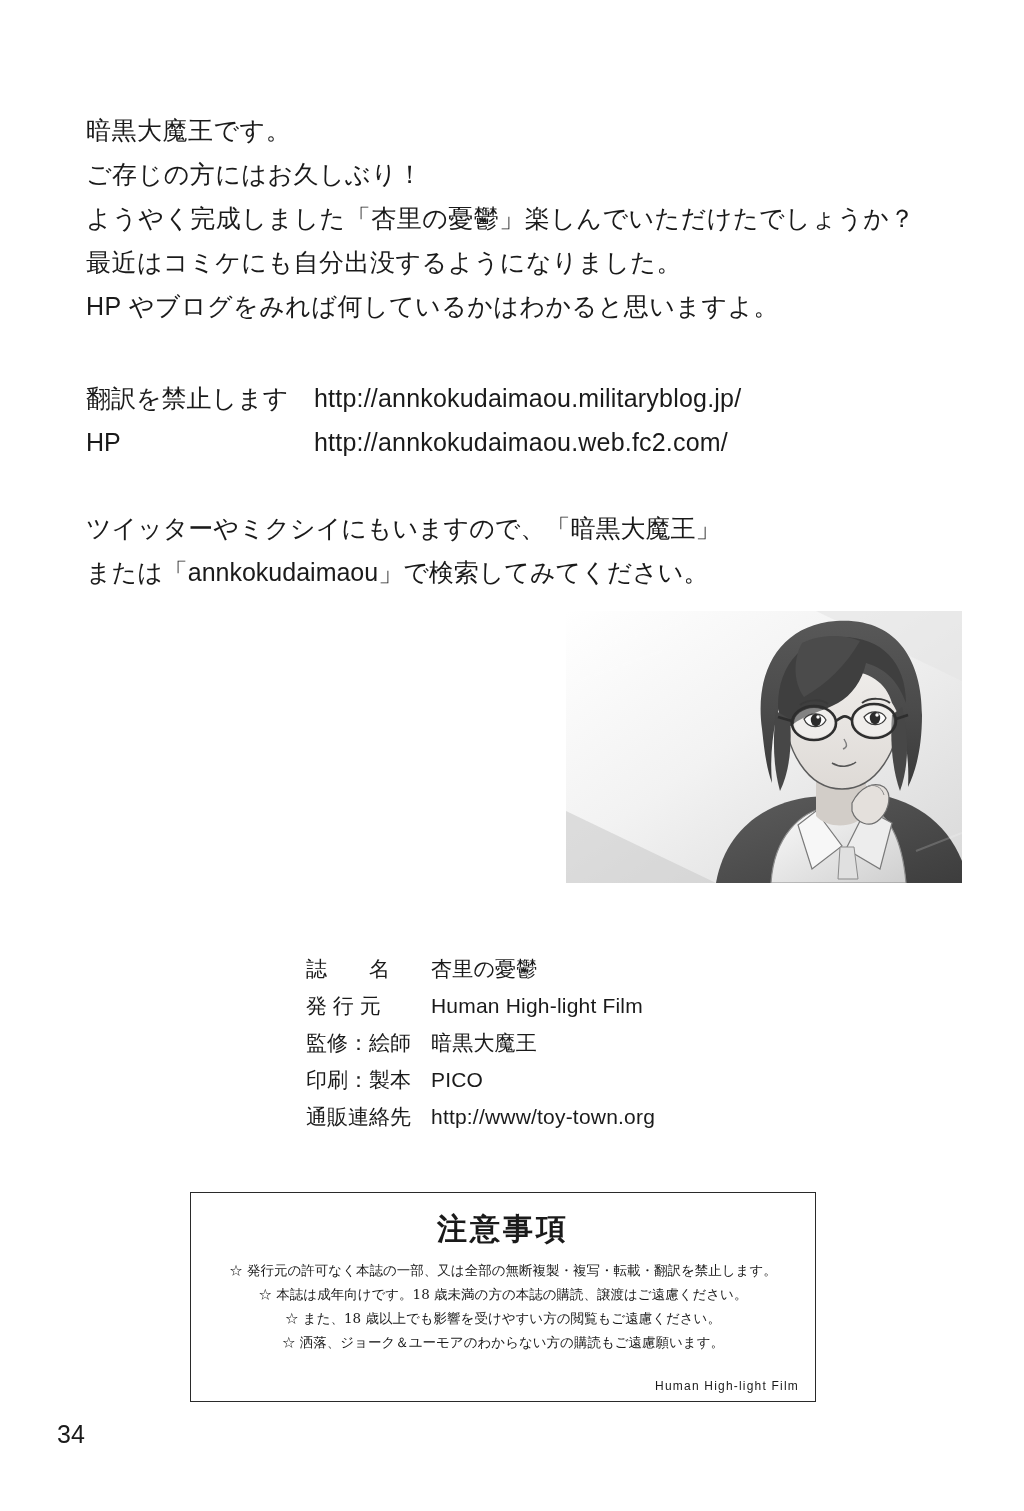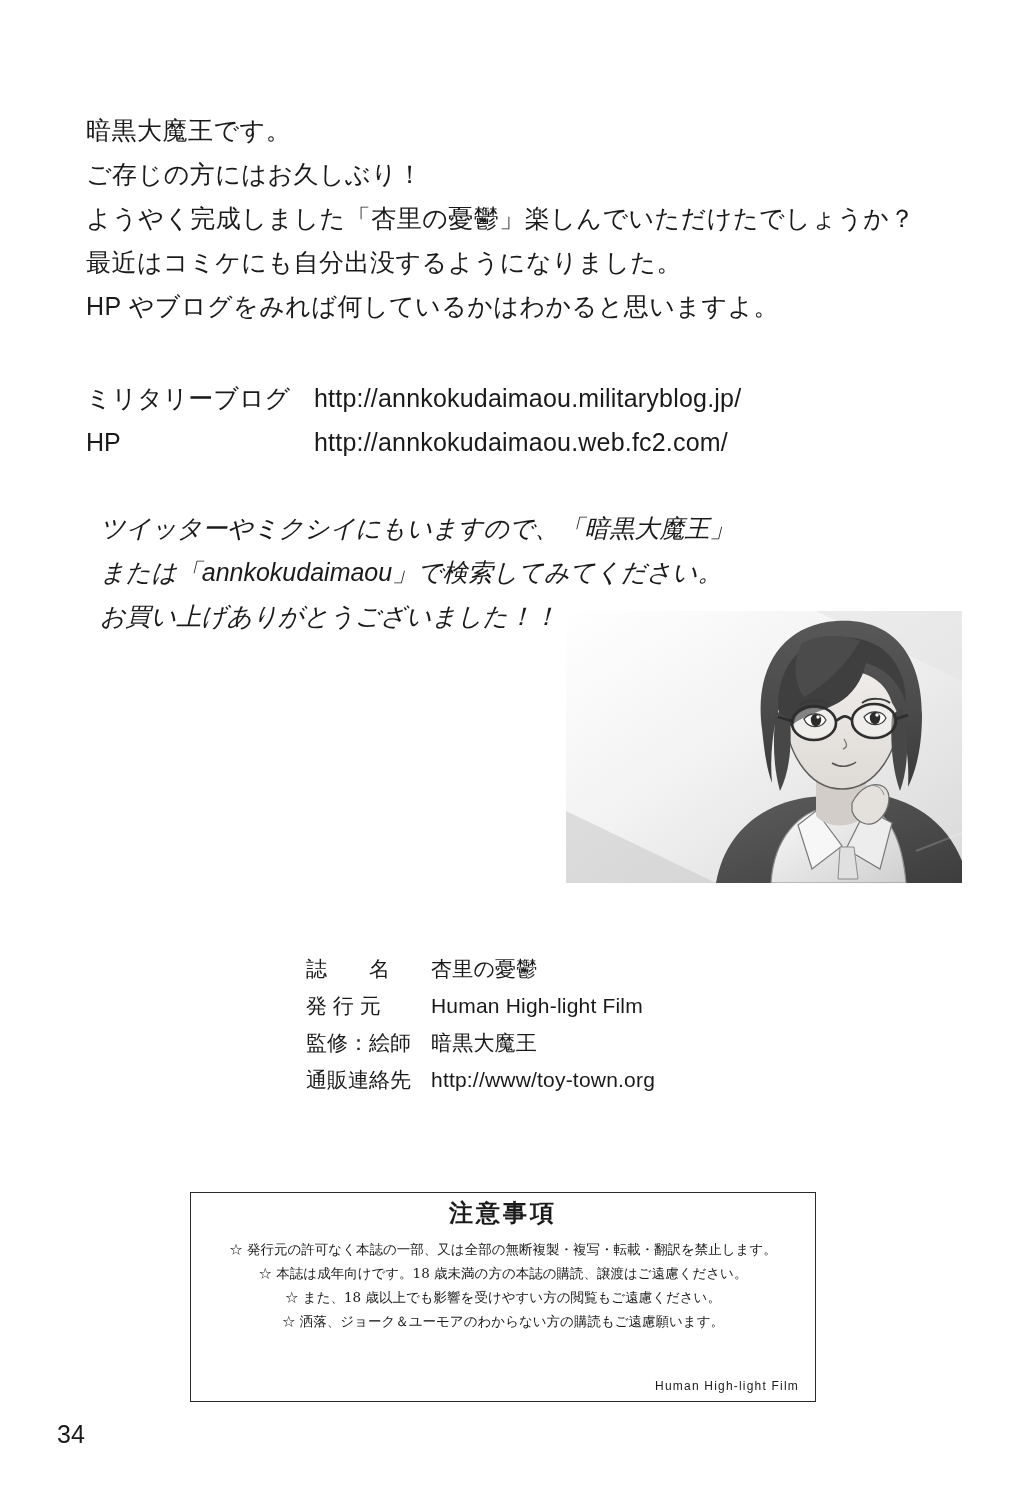--- a/index.html
+++ b/index.html
@@ -54,24 +54,23 @@
     width: 228px;
     flex: 0 0 228px;
   }
   .link-url {
     letter-spacing: 0.2px;
   }
 
   
   .closing {
     position: absolute;
-    left: 100px;
+    left: 86px;
     top: 506px;
     width: 840px;
-    font-style: italic;
   }
   .closing .line {
     font-size: 25px;
     line-height: 44px;
     white-space: nowrap;
   }
 
   
   .illustration {
     position: absolute;
@@ -117,23 +116,23 @@
     width: 626px;
     height: 210px;
     border: 1px solid #2a2a2a;
     box-sizing: border-box;
     background: #fff;
   }
   .notice-title {
     text-align: center;
     font-family: "DejaVu Serif", serif;
     font-weight: bold;
-    font-size: 24px;
+    font-size: 30px;
     letter-spacing: 3px;
-    margin-top: 4px;
+    margin-top: 16px;
     margin-bottom: 8px;
   }
   .notice-list {
     margin: 0;
     padding: 0 22px;
     list-style: none;
   }
   .notice-list li {
     font-family: "DejaVu Serif", serif;
     font-size: 13.5px;
@@ -167,33 +166,32 @@
   <div class="afterword">
     <div class="line">暗黒大魔王です。</div>
     <div class="line">ご存じの方にはお久しぶり！</div>
     <div class="line">ようやく完成しました「杏里の憂鬱」楽しんでいただけたでしょうか？</div>
     <div class="line">最近はコミケにも自分出没するようになりました。</div>
     <div class="line">HP やブログをみれば何しているかはわかると思いますよ。</div>
   </div>
 
   <div class="links">
     <div class="link-row">
-      <span class="link-label">ミリタリーブログ</span>
+      <span class="link-label">翻訳を禁止します</span>
       <span class="link-url">http://annkokudaimaou.militaryblog.jp/</span>
     </div>
     <div class="link-row">
       <span class="link-label">HP</span>
       <span class="link-url">http://annkokudaimaou.web.fc2.com/</span>
     </div>
   </div>
 
   <div class="closing">
     <div class="line">ツイッターやミクシイにもいますので、「暗黒大魔王」</div>
     <div class="line">または「annkokudaimaou」で検索してみてください。</div>
-    <div class="line">お買い上げありがとうございました！！</div>
   </div>
 
   <div class="illustration">
     <svg width="396" height="272" viewBox="0 0 396 272" xmlns="http://www.w3.org/2000/svg">
       <defs>
         <linearGradient id="bgGrad" x1="0" y1="0" x2="1" y2="1">
           <stop offset="0%" stop-color="#ffffff"></stop>
           <stop offset="45%" stop-color="#f2f2f2"></stop>
           <stop offset="100%" stop-color="#d8d8d8"></stop>
         </linearGradient>
@@ -284,20 +282,24 @@
     </div>
     <div class="colophon-row">
       <span class="colophon-key">発 行 元</span>
       <span class="colophon-val">Human High-light Film</span>
     </div>
     <div class="colophon-row">
       <span class="colophon-key">監修：絵師</span>
       <span class="colophon-val">暗黒大魔王</span>
     </div>
     <div class="colophon-row">
+      <span class="colophon-key">印刷：製本</span>
+      <span class="colophon-val">PICO</span>
+    </div>
+    <div class="colophon-row">
       <span class="colophon-key">通販連絡先</span>
       <span class="colophon-val">http://www/toy-town.org</span>
     </div>
   </div>
 
   <div class="notice">
     <div class="notice-title">注意事項</div>
     <ul class="notice-list">
       <li>☆  発行元の許可なく本誌の一部、又は全部の無断複製・複写・転載・翻訳を禁止します。</li>
       <li>☆  本誌は成年向けです。18 歳未満の方の本誌の購読、譲渡はご遠慮ください。</li>

